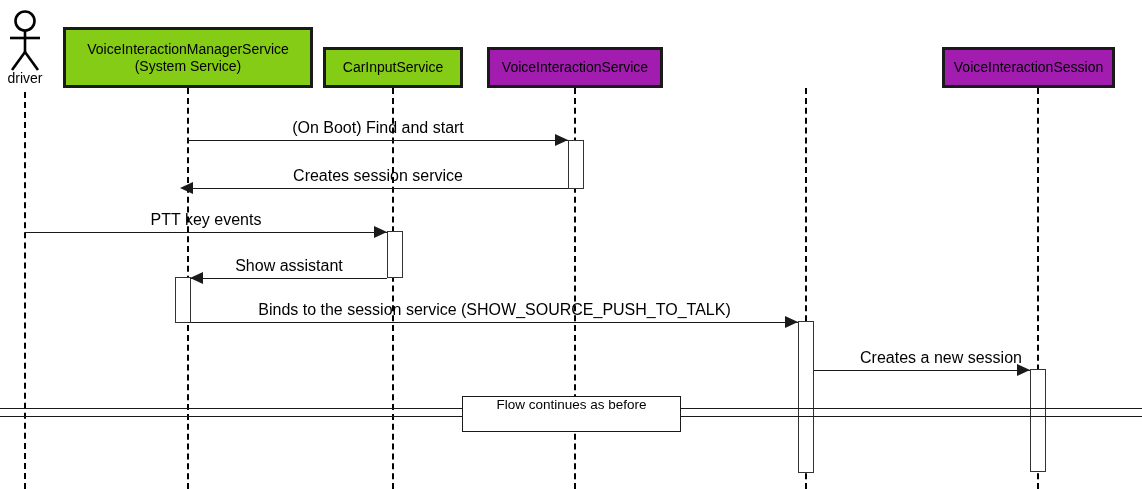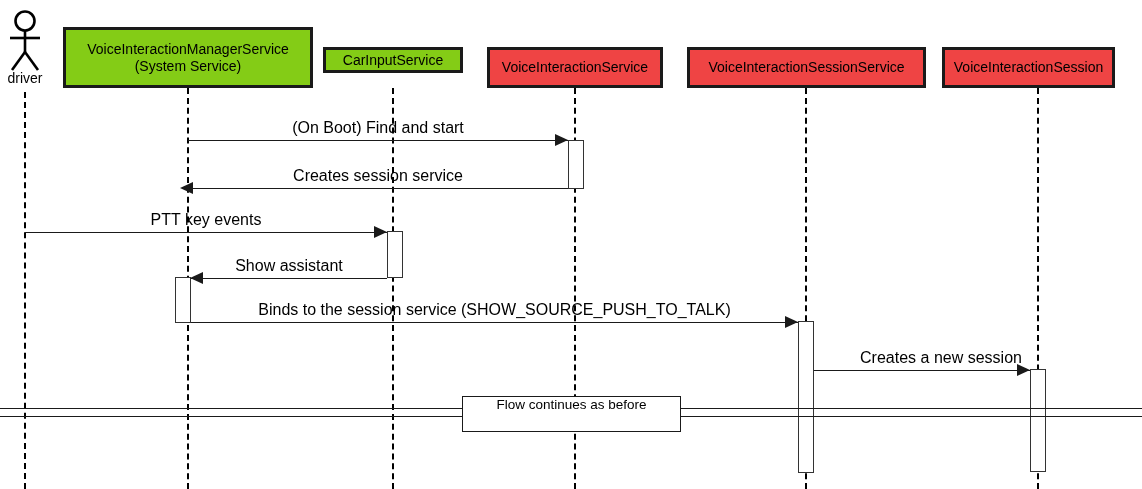--- a/index.html
+++ b/index.html
@@ -6,21 +6,21 @@
   body{font-family:"Liberation Sans",sans-serif;}
   #diagram{position:relative;width:1142px;height:489px;background:#ffffff;overflow:hidden;}
 
   .lifeline{position:absolute;width:0;border-left:2px dashed #000;}
   .actor-label{position:absolute;font-size:14px;color:#000;text-align:center;white-space:nowrap;}
 
   .participant-box{position:absolute;box-sizing:border-box;border:3px solid #1a1a1a;
     display:flex;align-items:center;justify-content:center;text-align:center;
     font-size:14px;color:#000;line-height:1.15;padding:2px 6px;}
   .participant-box.cyan{background:#84cc16;}
-  .participant-box.green{background:#ef4444;}
+  .participant-box.green{background:#a21caf;}
   .participant-box span{display:block;}
 
   .activation{position:absolute;box-sizing:border-box;background:#ffffff;border:1.5px solid #333;}
 
   .msg-line{position:absolute;height:0;border-top:1.6px solid #1a1a1a;}
   .msg-label{position:absolute;font-size:16px;color:#000;white-space:nowrap;text-align:center;}
   .arrow-head{position:absolute;width:0;height:0;}
   .arrow-head.right{border-top:6px solid transparent;border-bottom:6px solid transparent;border-left:13px solid #1a1a1a;}
   .arrow-head.left{border-top:6px solid transparent;border-bottom:6px solid transparent;border-right:13px solid #1a1a1a;}
 
@@ -53,37 +53,32 @@
   </div>
   <div class="actor-label" style="left:0px;top:70px;width:50px;">driver</div>
 
   <div class="participant-box cyan" style="left:63px;top:27px;width:250px;height:61px;">
     <div>
       <span>VoiceInteractionManagerService</span>
       <span>(System Service)</span>
     </div>
   </div>
 
-  <div class="participant-box cyan" style="left:323px;top:47px;width:140px;height:26px;">
+  <div class="participant-box cyan" style="left:323px;top:47px;width:140px;height:41px;">
     <div>
       <span>CarInputService</span>
     </div>
   </div>
 
   <div class="participant-box green" style="left:487px;top:47px;width:176px;height:41px;">
     <div>
       <span>VoiceInteractionService</span>
     </div>
   </div>
 
-  <div class="participant-box green" style="left:687px;top:47px;width:239px;height:41px;">
-    <div>
-      <span>VoiceInteractionSessionService</span>
-    </div>
-  </div>
 
   <div class="participant-box green" style="left:942px;top:47px;width:173px;height:41px;">
     <div>
       <span>VoiceInteractionSession</span>
     </div>
   </div>
 
   <div class="activation" style="left:568px;top:140px;width:16px;height:49px;"></div>
   <div class="activation" style="left:387px;top:231px;width:16px;height:47px;"></div>
   <div class="activation" style="left:175px;top:277px;width:16px;height:46px;"></div>

